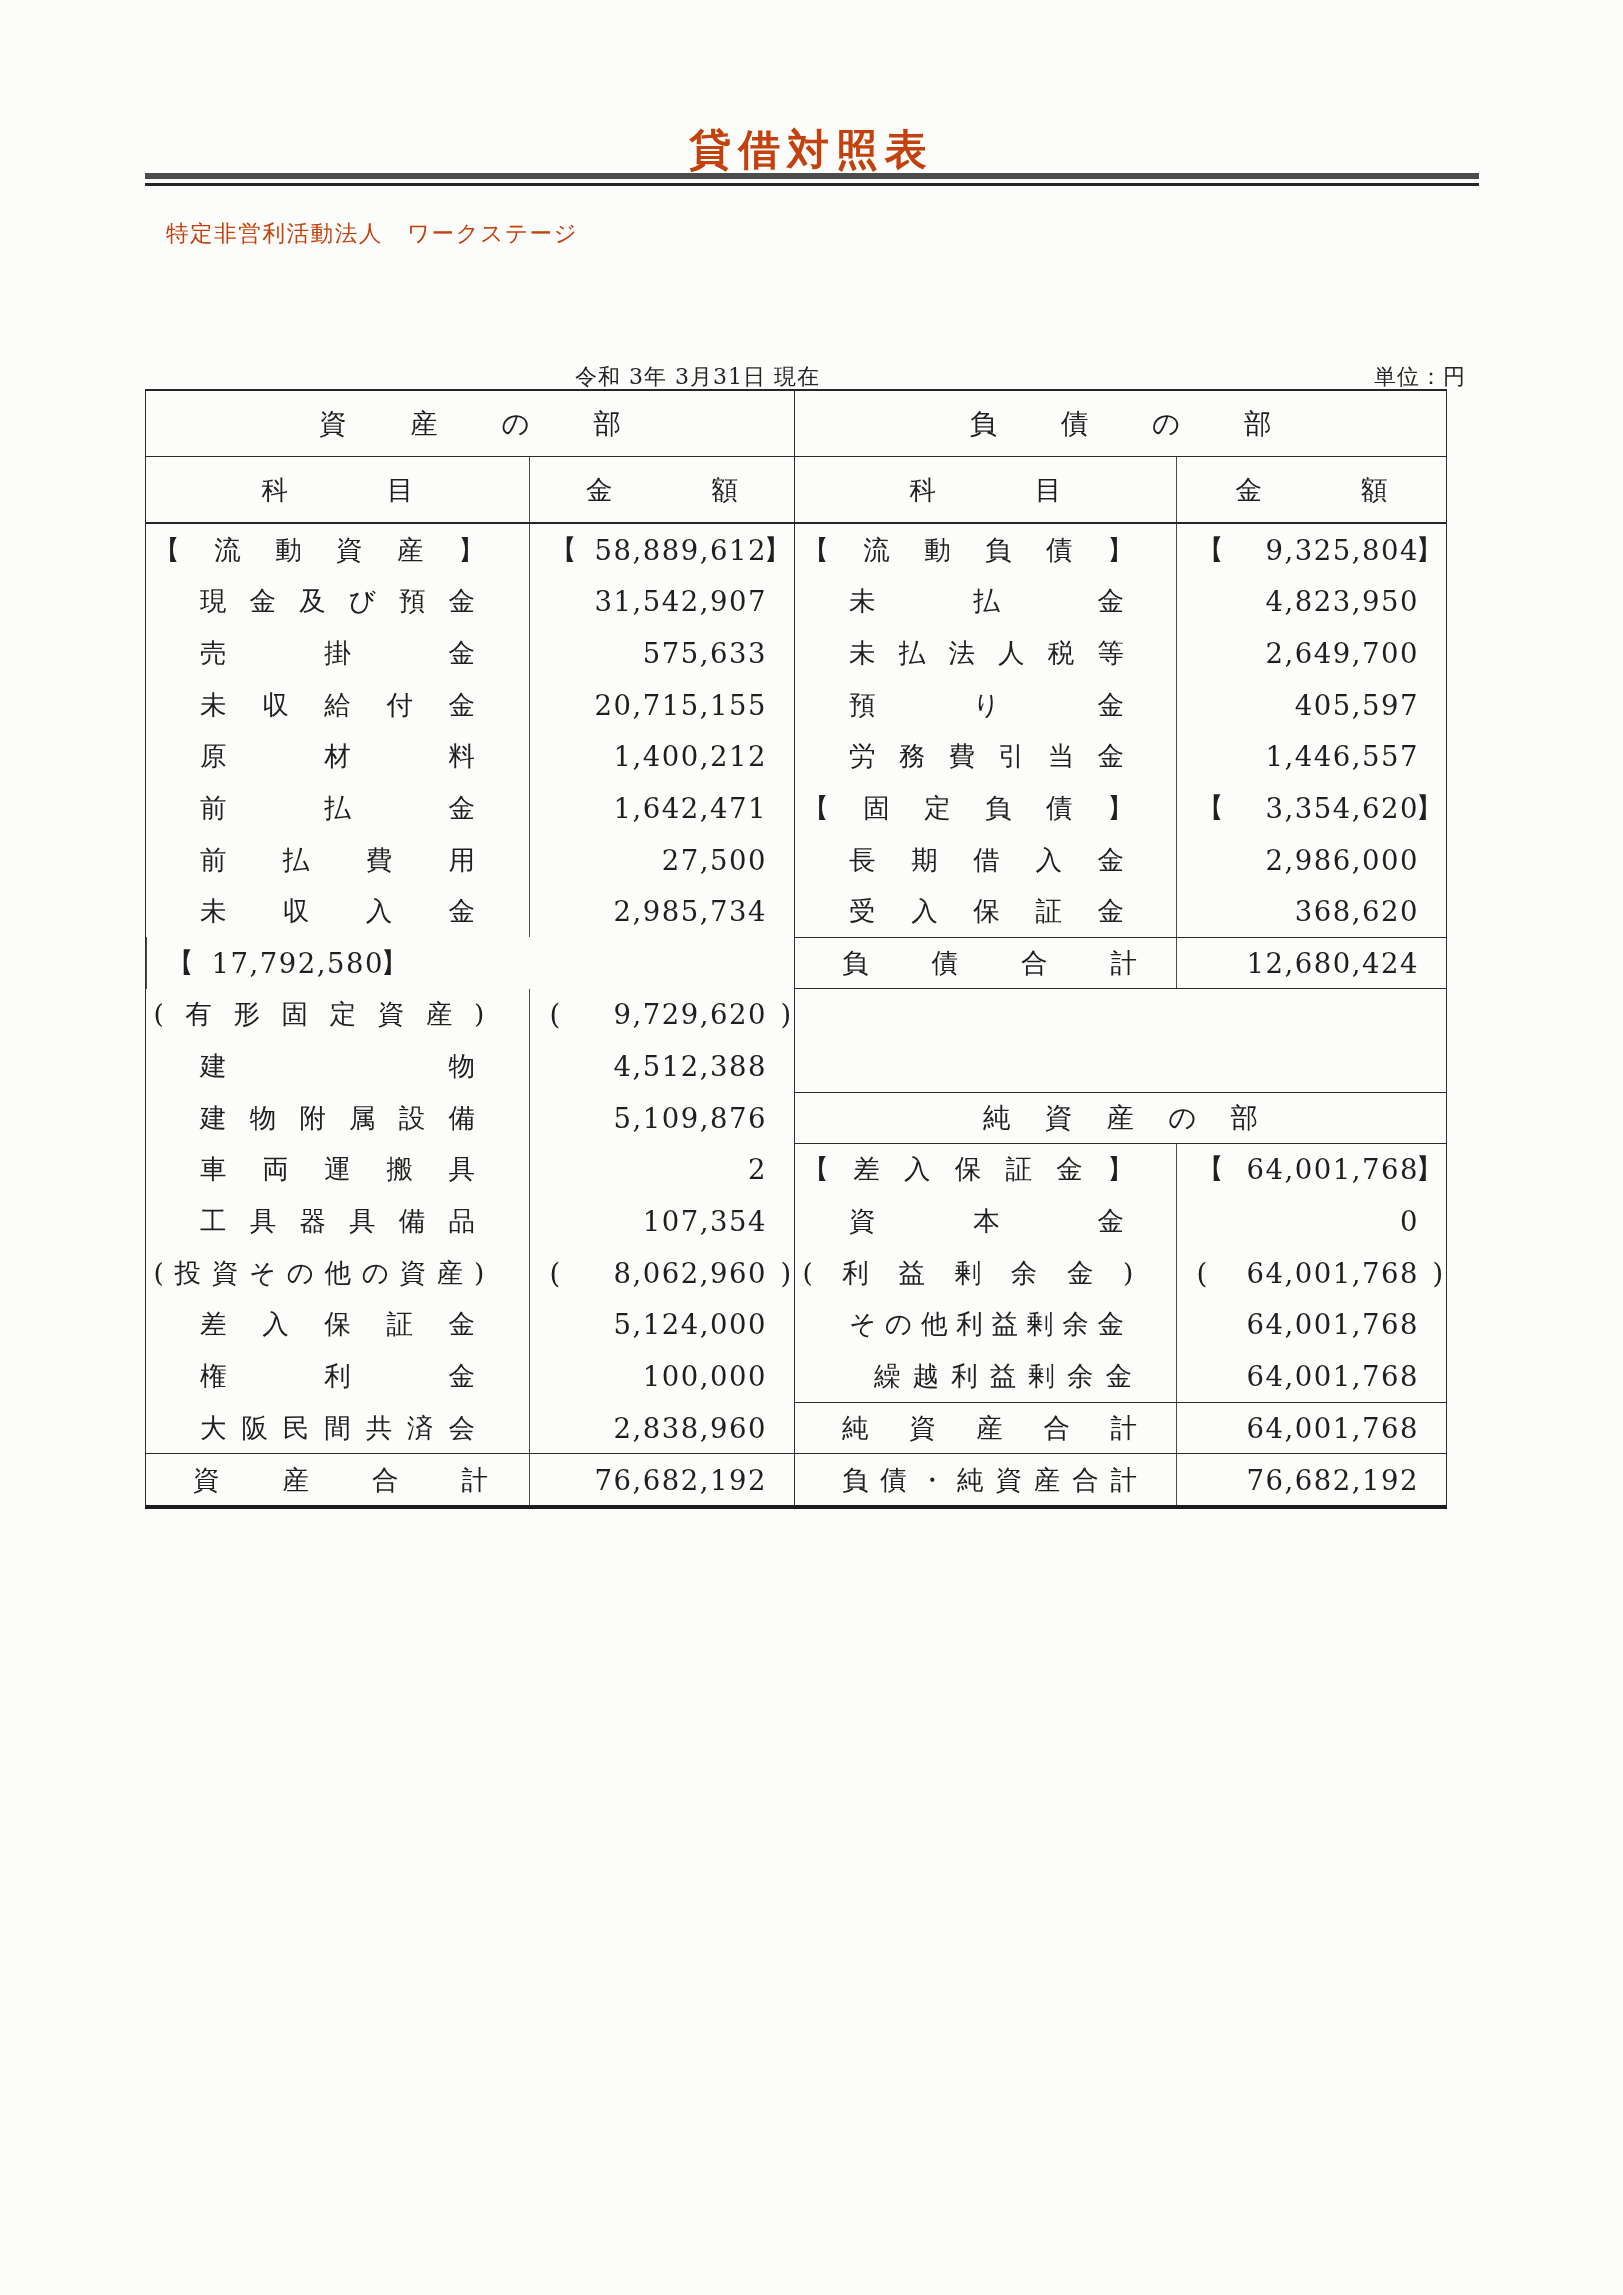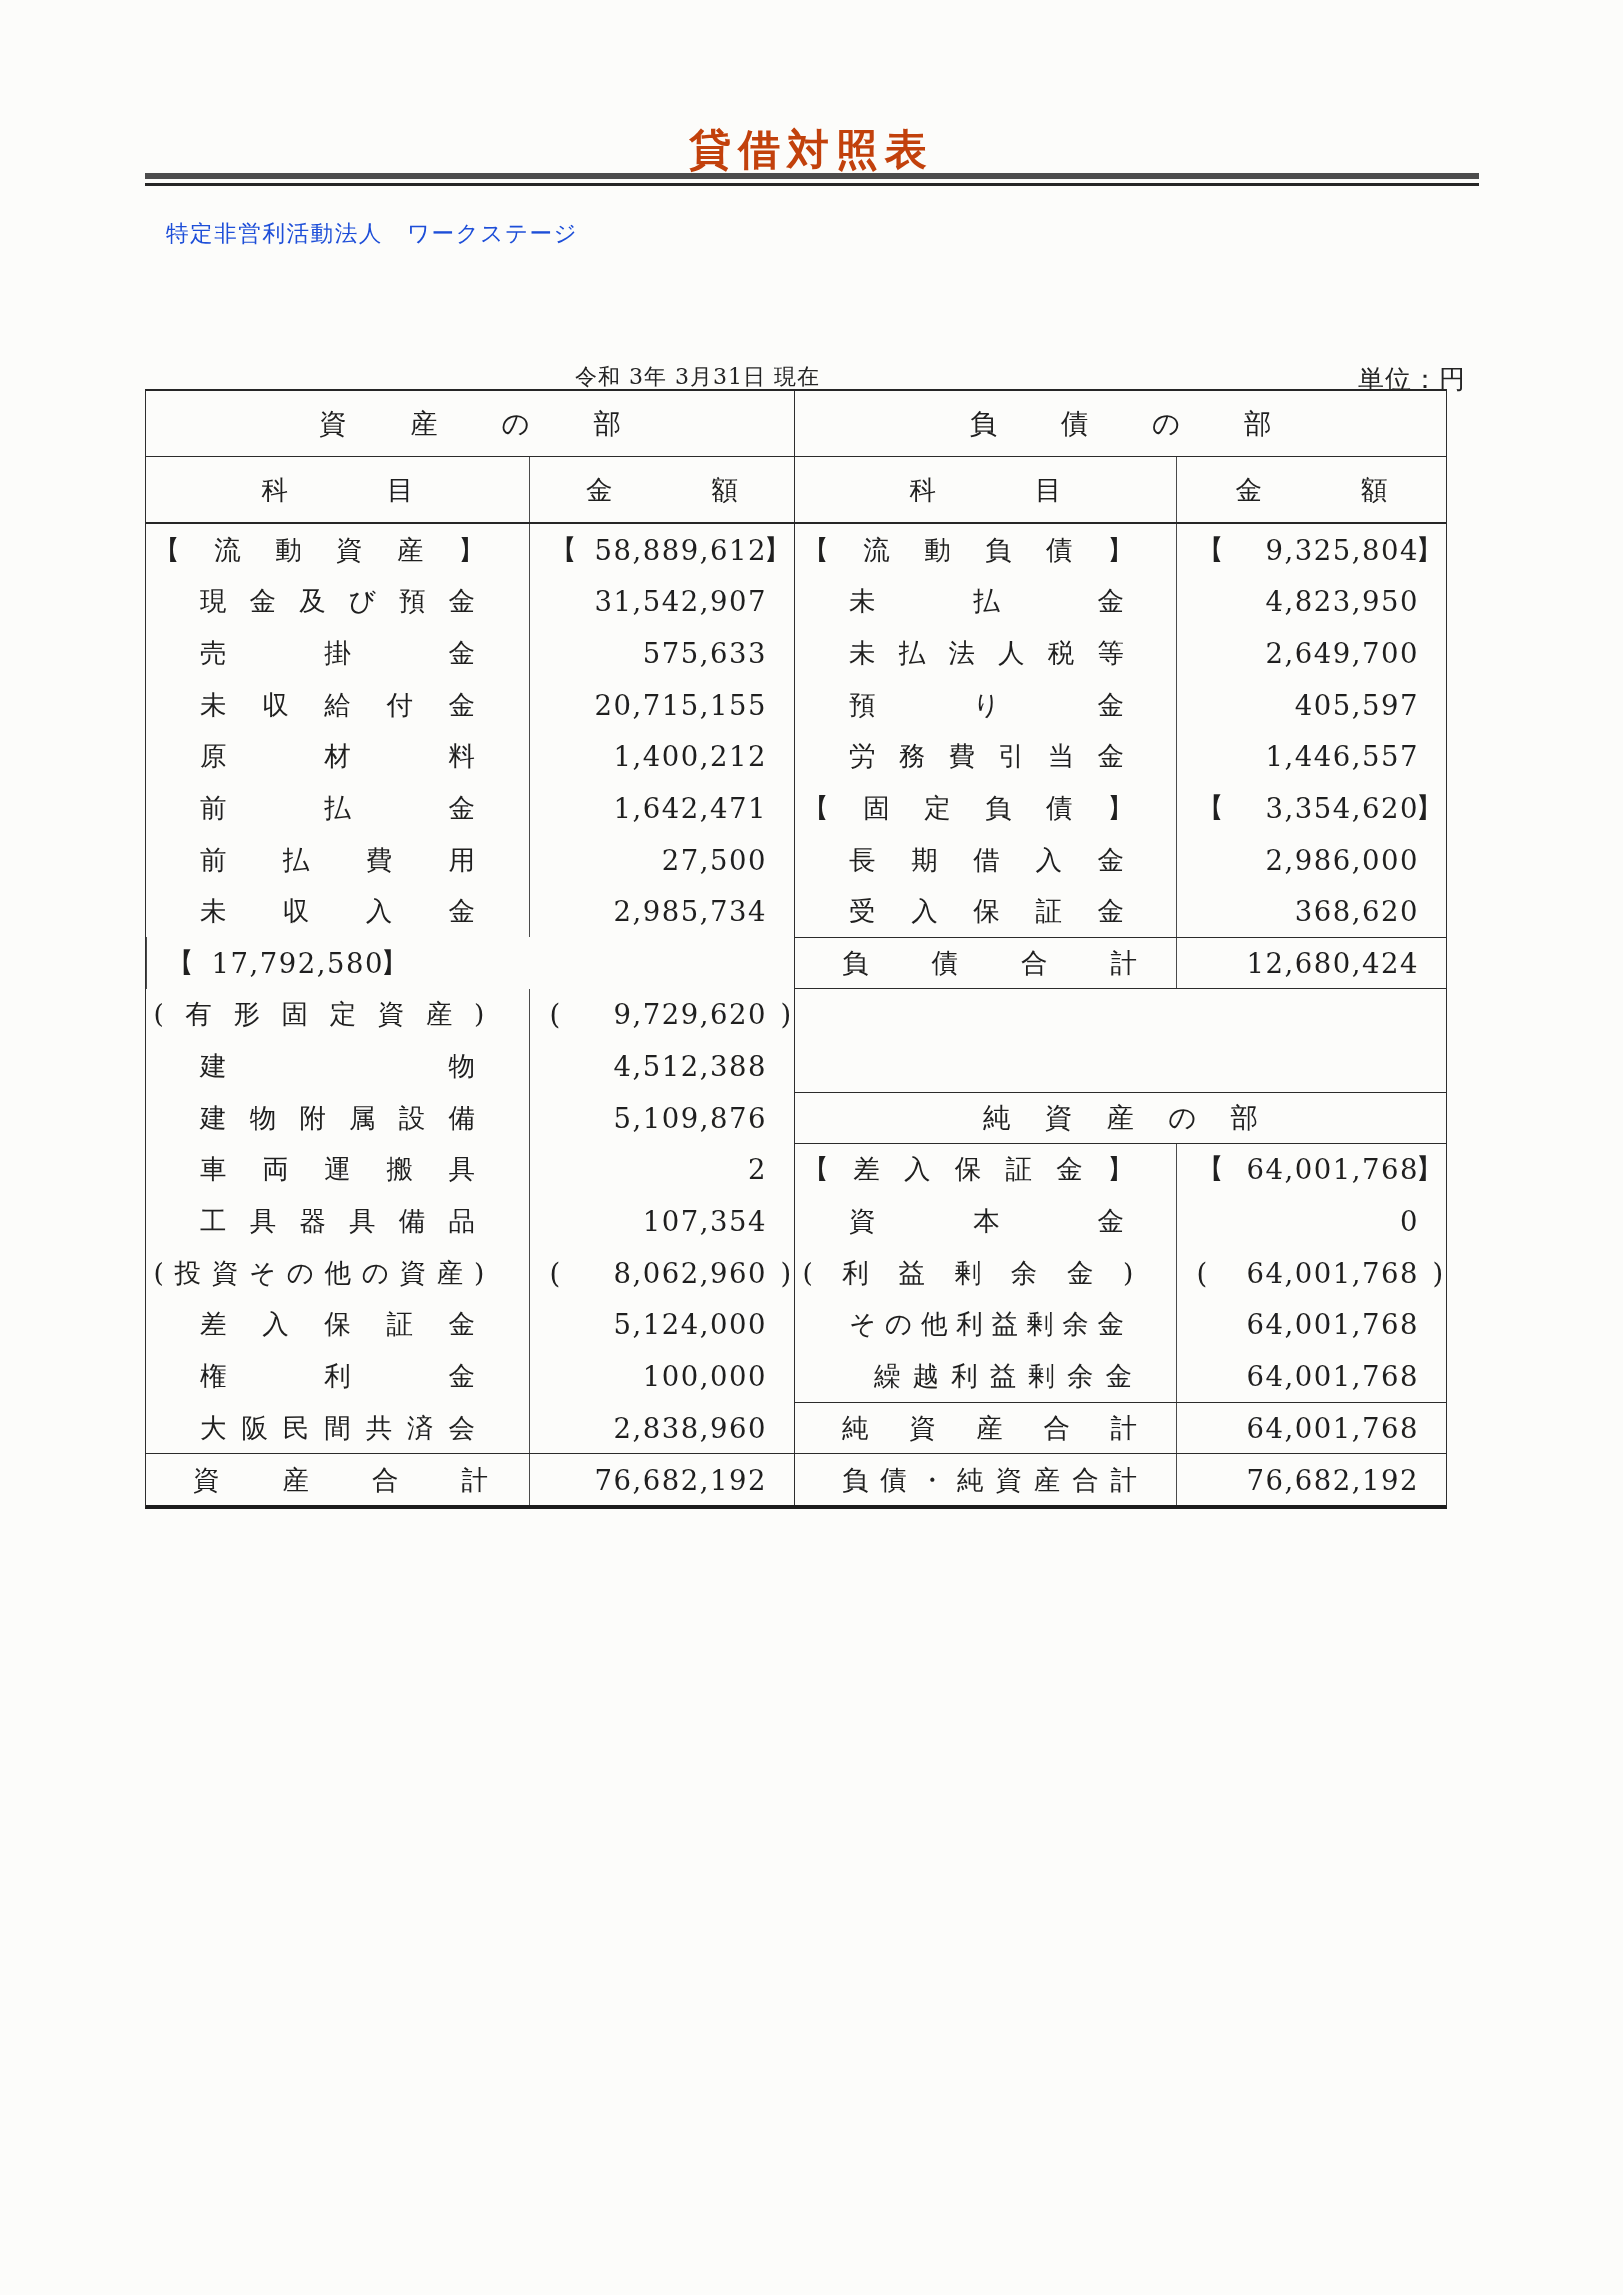--- a/index.html
+++ b/index.html
@@ -22,29 +22,29 @@
   .rule-thick{
     position:absolute;left:145px;width:1334px;top:173px;height:6.4px;
     background:#4c4c4c;
   }
   .rule-thin{
     position:absolute;left:145px;width:1334px;top:183px;height:2.5px;
     background:#262626;
   }
   .org-name{
     position:absolute;left:166px;top:218px;
-    font-size:22.6px;letter-spacing:1.5px;color:#1d4ed8;
+    font-size:22.6px;letter-spacing:1.5px;color:#c2410c;
   }
   .date-line{
     position:absolute;left:575px;top:362px;
     font-size:22px;letter-spacing:1px;color:#242424;
   }
   .unit-label{
     position:absolute;right:157px;top:362px;
-    font-size:26px;letter-spacing:1px;color:#242424;
+    font-size:22px;letter-spacing:1px;color:#242424;
   }
   
   .bs-table{
     position:absolute;left:145px;top:389px;width:1302px;height:1120px;
     box-sizing:border-box;
     border-top:2.5px solid #262626;
     border-bottom:4.4px solid #1c1c1c;
     border-left:1.5px solid #2e2e2e;
     border-right:1.5px solid #2e2e2e;
     display:flex;flex-direction:column;

